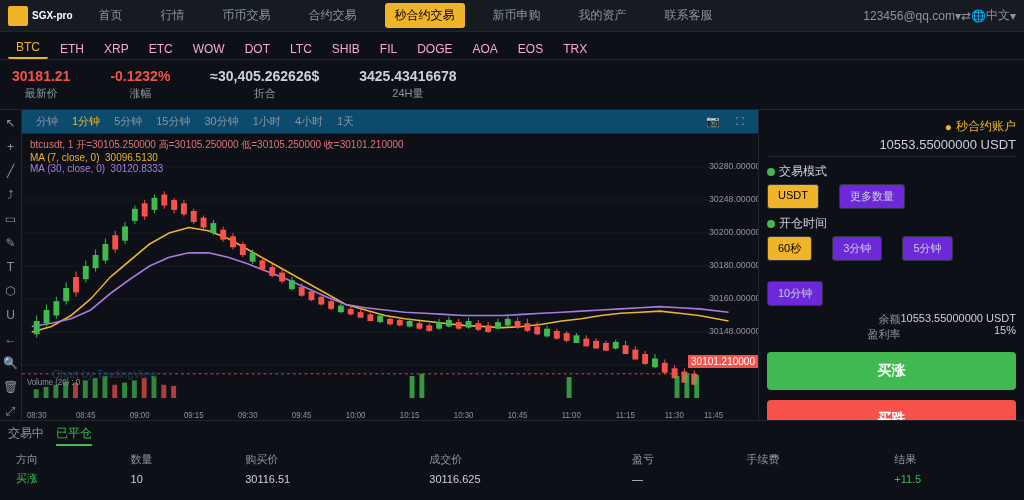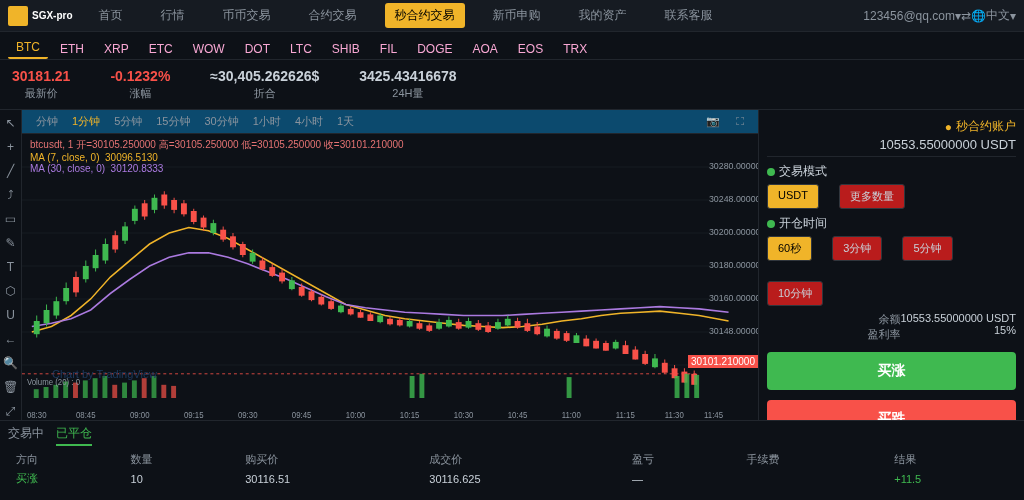--- a/index.html
+++ b/index.html
@@ -202,21 +202,21 @@
       background: #3fb950;
     }
 
     .btn-group {
       display: flex;
       gap: 20px;
       flex-wrap: wrap;
     }
     .btn-option {
       padding: 4px 10px;
-      background: #b91c1c;
+      background: #6d28d9;
       color: #c9d1d9;
       border: 1px solid #30363d;
       border-radius: 3px;
       cursor: pointer;
       font-size: 11px;
     }
     .btn-option.yellow-active {
       background: #f0b429;
       color: #000;
     }

